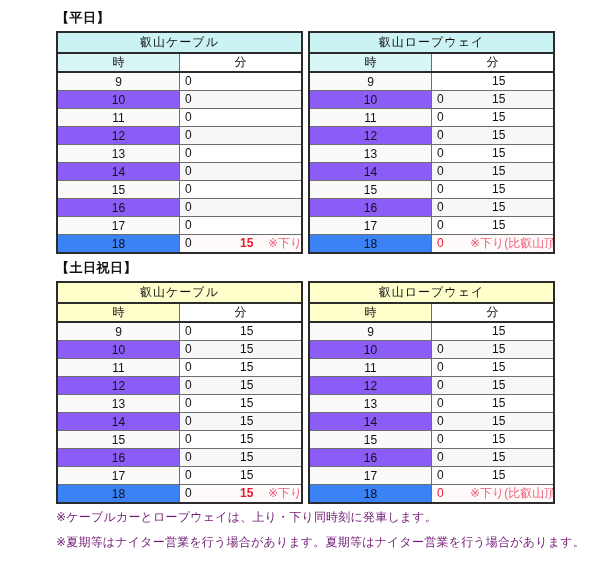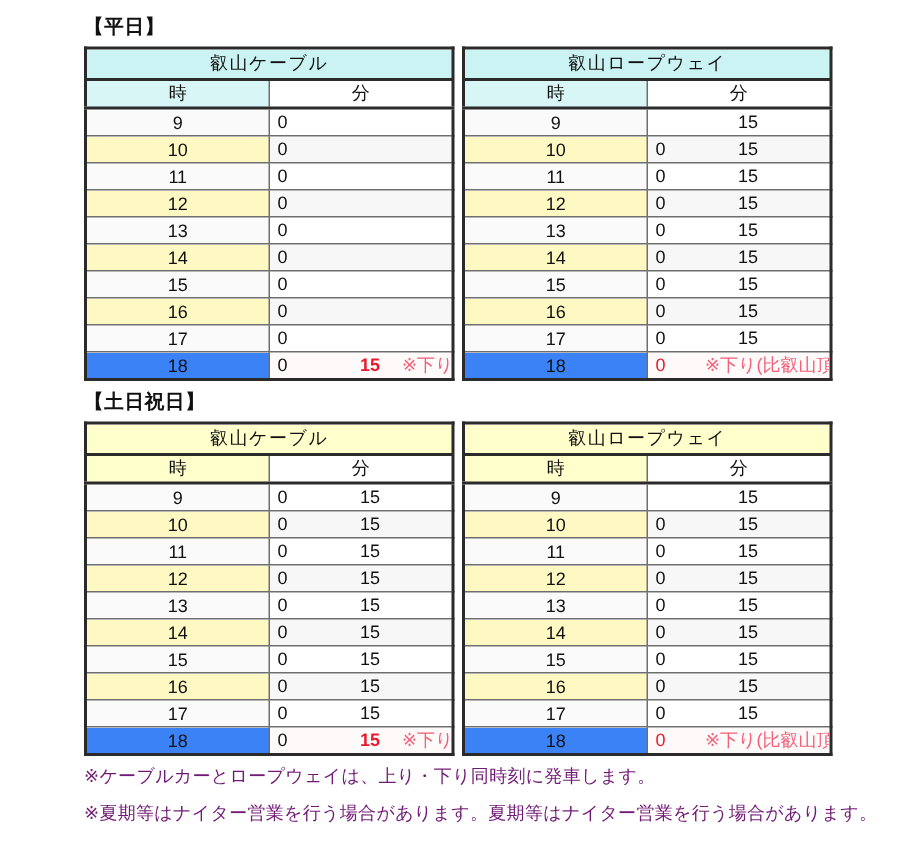--- a/index.html
+++ b/index.html
@@ -100,21 +100,21 @@
     background: #fafafa;
     font-size: 12px;
   }
   td.min {
     text-align: left;
     padding-left: 5px;
     background: #ffffff;
     font-size: 12px;
   }
   tr.alt td.min { background: #f7f7f7; }
-  tr.alt td.hour { background: #fef9c3; }
+  tr.alt td.hour { background: #8b5cf6; }
 
   .mins-wrap {
     position: relative;
     height: 17px;
   }
   .mins-wrap span.m {
     position: absolute;
     top: 0;
     line-height: 17px;
     font-size: 12px;

